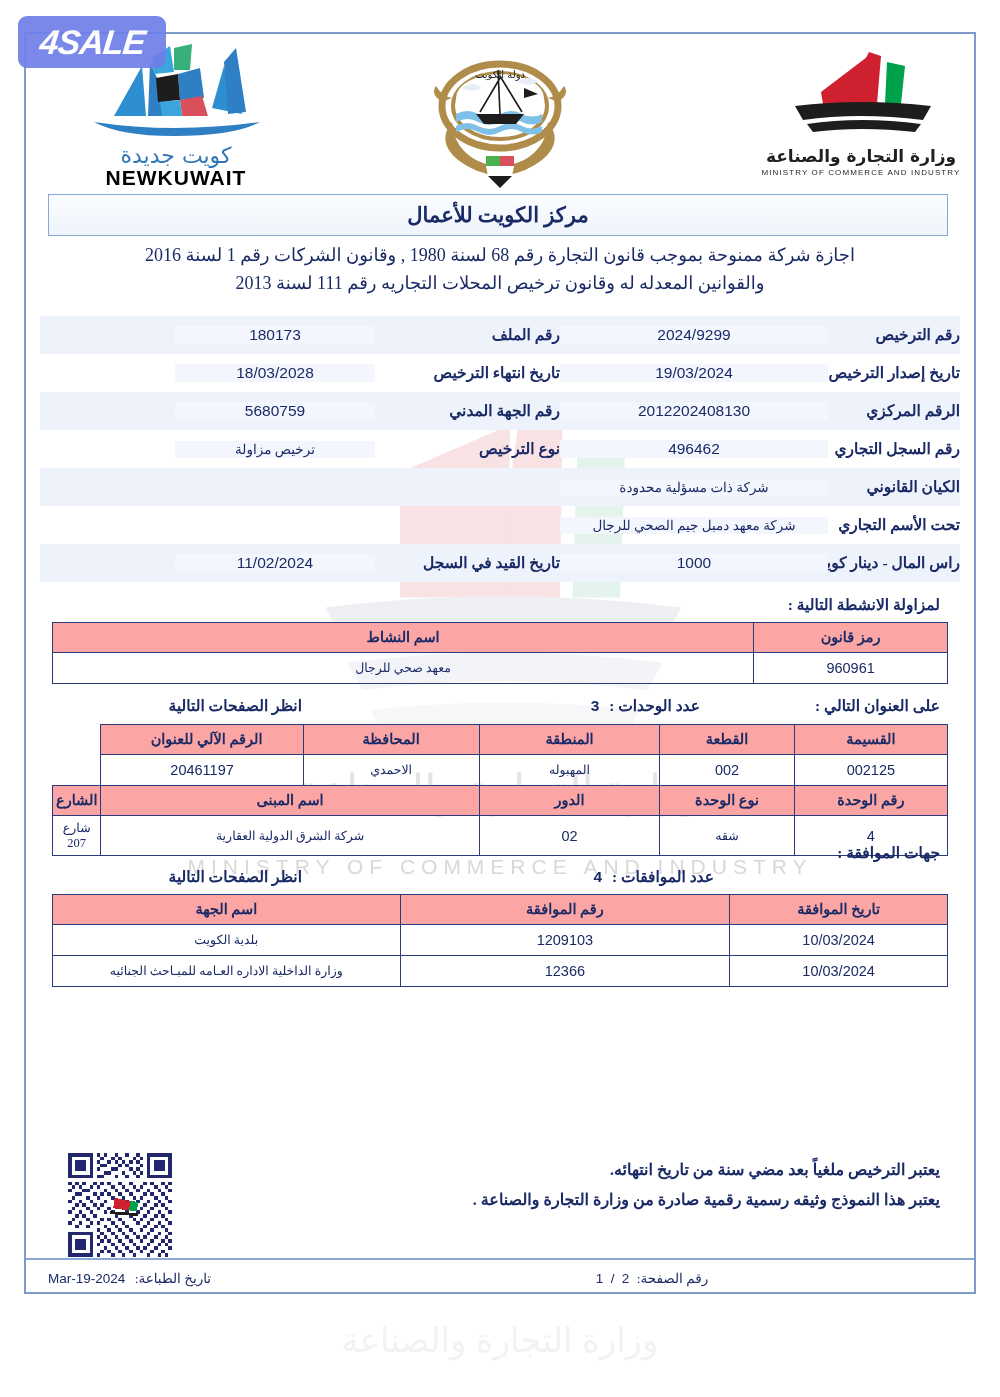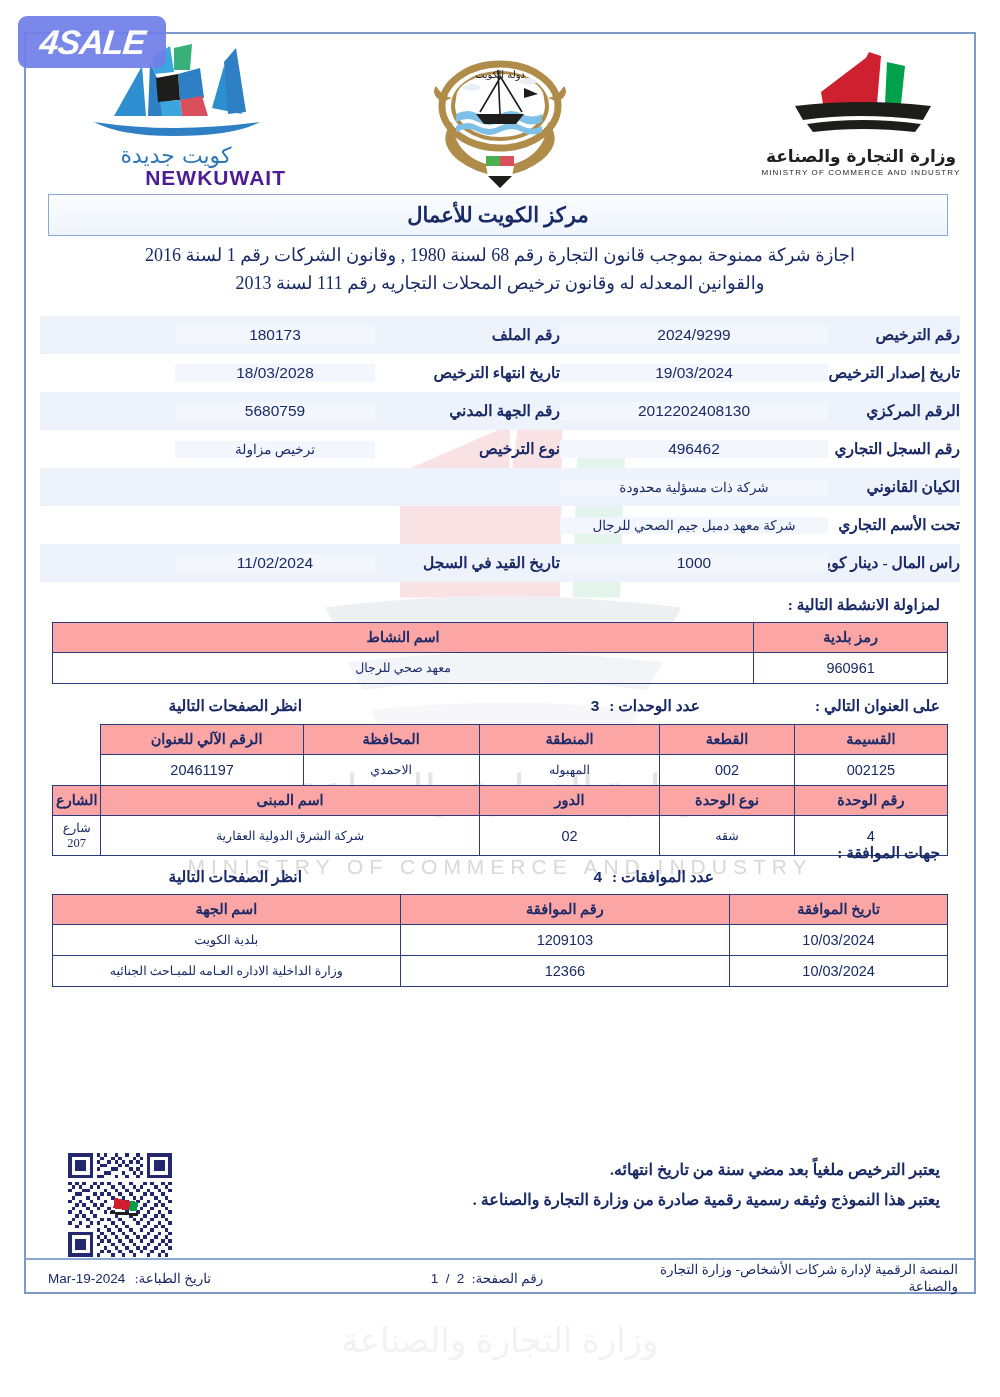--- a/index.html
+++ b/index.html
@@ -104,21 +104,21 @@
   .logo-center { position: absolute; left: 399px; top: 14px; width: 150px; text-align: center; }
   .logo-right  { position: absolute; left: 735px; top: 14px; width: 200px; text-align: center; }
 
   .nk-text-ar {
     font-size: 22px; color: #2f77b8; margin-top: -4px;
     font-family: "DejaVu Sans", sans-serif;
   }
   .nk-text-en {
     font-family: "Liberation Sans", sans-serif;
     font-weight: 700; font-size: 21px; letter-spacing: 1px;
-    color: #4c1d95; margin-top: -2px; text-align: right;
+    color: #000000; margin-top: -2px;
   }
   .moci-ar {
     font-size: 17px; color: #231f20; font-weight: bold;
     font-family: "DejaVu Sans", sans-serif;
     margin-top: 2px;
   }
   .moci-en {
     font-family: "Liberation Sans", sans-serif;
     font-size: 8px; letter-spacing: 1.1px; color: #231f20; margin-top: 2px;
   }
@@ -387,21 +387,21 @@
       <div class="val c-val2 vbox">11/02/2024</div>
       <div class="c-spacer"></div>
     </div>
   </div>
 
   <div class="cap" style="right:60px; top:596px;">لمزاولة الانشطة التالية :</div>
 
   <table class="doc" style="left:52px; top:622px; width:896px;">
     <tbody>
         <tr>
-      <th style="width:194px;">رمز بلدية</th>
+      <th style="width:194px;">رمز قانون</th>
       <th style="width:702px;">اسم النشاط</th>
     </tr>
     <tr>
       <td class="num">960961</td>
       <td class="ar">معهد صحي للرجال</td>
     </tr>
   </tbody>
     </table>
 
   <div class="cap" style="right:60px; top:697px;">على العنوان التالي :</div>
@@ -715,21 +715,20 @@
     </g>
     <g>
       <path d="M13 12.5 L17.5 13.5 L17 16 L12.6 15.4 Z" fill="#cf2030"></path>
       <path d="M17.5 13.2 L19.6 13.8 L19.2 16.2 L17 16 Z" fill="#00a14b"></path>
       <path d="M11.6 16.2 L19.8 16.8 L19.4 17.6 L11.8 17 Z" fill="#1d1d1b"></path>
     </g>
   </svg>
 
   <div class="foot-sep"></div>
   <div class="footer">
-    <div class="f-right">المنصة الرقمية لإدارة شركات الأشخاص- وزارة التجارة والصناعة</div>
     <div class="f-mid">
       <span>رقم الصفحة:</span>
       <span class="mono" style="padding:0 4px;">2</span>
       <span class="mono">/</span>
       <span class="mono" style="padding:0 4px;">1</span>
     </div>
     <div class="f-left">
       <span>تاريخ الطباعة:</span>
       <span class="mono" style="padding:0 6px;margin-top:12px;">2024-Mar-19</span>
     </div>

